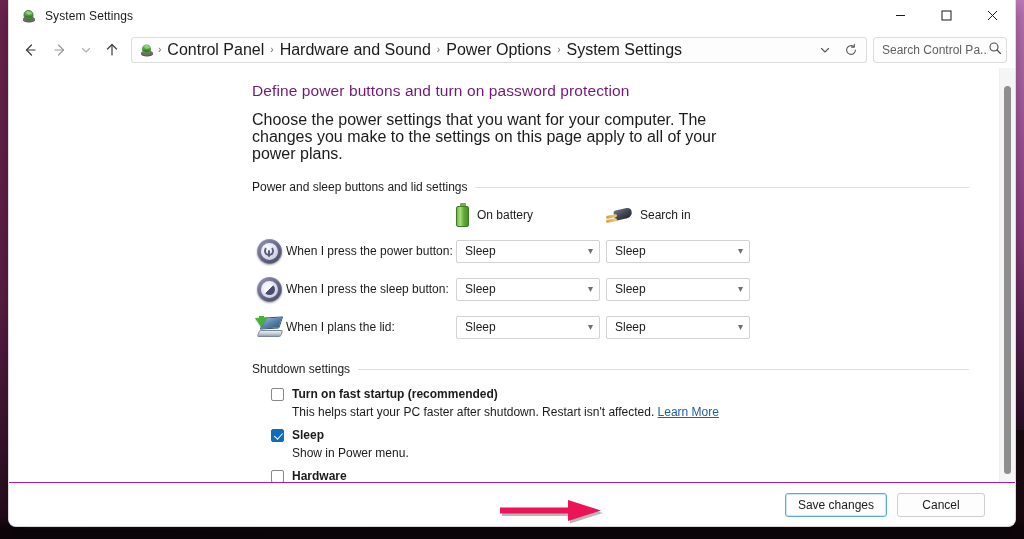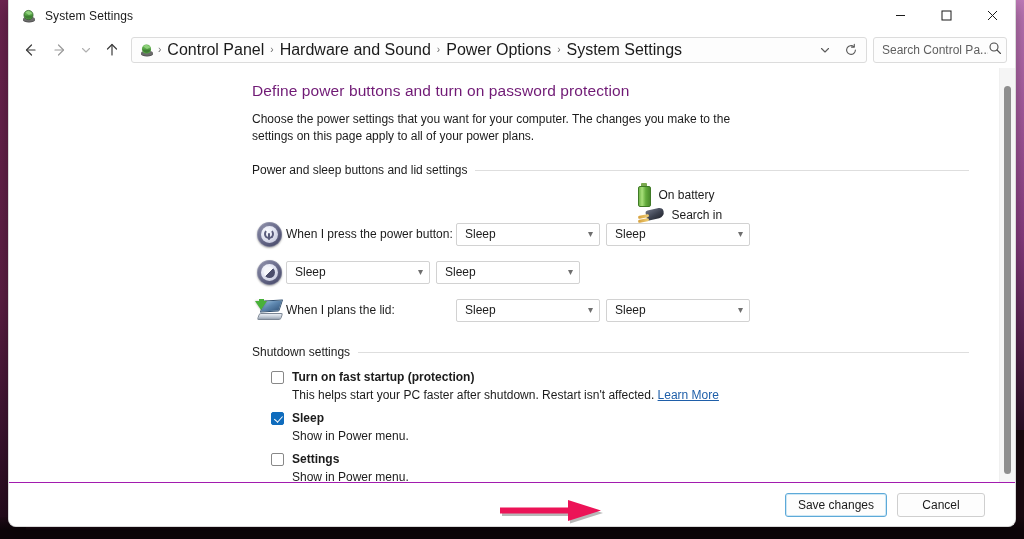--- a/index.html
+++ b/index.html
@@ -124,33 +124,33 @@
     overflow: hidden;
     position: relative;
   }
   .inner { padding-left: 243px; padding-right: 30px; }
 
   h1.page-title {
     font-size: 15.5px; font-weight: normal; color: #701a75;
     margin-bottom: 11px; letter-spacing: .1px;
   }
   p.page-desc {
-    font-size: 12px; color: #1b1b1b; line-height: 17px;
+    font-size: 16px; color: #1b1b1b; line-height: 17px;
     max-width: 508px; margin-bottom: 18px;
   }
   .group-head {
     display: flex; align-items: center; gap: 8px;
     font-size: 12px; color: #1b1b1b; margin-bottom: 6px;
   }
   .group-head .rule { flex: 1; height: 1px; background: #dedede; }
 
   
   .col-headers {
     display: flex; align-items: center;
-    margin-left: 204px; height: 30px; margin-bottom: 2px; flex-direction: column;
+    margin-left: 204px; height: 30px; margin-bottom: 2px;
   }
   .col-head { display: flex; align-items: center; gap: 8px; font-size: 12px; color: #1b1b1b; }
   .col-head.battery { width: 150px; }
   .col-head.plugged { width: 150px; }
 
   
   .icon-battery { width: 13px; height: 24px; position: relative; flex: 0 0 13px; }
   .icon-battery .cap {
     position: absolute; left: 3.5px; top: 0; width: 6px; height: 3px;
     background: #7aa94f; border-radius: 1px 1px 0 0;
@@ -485,20 +485,21 @@
         </div>
 
         <div class="setting-row">
           <div class="row-icon">
             <span class="icon-disc">
               <span class="inner-ring">
                 <span class="moon-full"></span>
               </span>
             </span>
           </div>
+          <div class="row-label">When I press the sleep button:</div>
           <div class="sel-cell">
             <div class="combo">
               <span>Sleep</span>
               <span class="chev">▾</span>
             </div>
           </div>
           <div class="sel-cell second">
             <div class="combo">
               <span>Sleep</span>
               <span class="chev">▾</span>
@@ -533,36 +534,36 @@
         <div class="shutdown">
           <div class="group-head">
             <span>Shutdown settings</span>
             <span class="rule"></span>
           </div>
 
           <div class="check-list">
 
             <div class="check-row">
               <span class="cb"></span>
-              <span class="cb-label">Turn on fast startup (protection)</span>
+              <span class="cb-label">Turn on fast startup (recommended)</span>
             </div>
             <div class="sub-text">
               <span>This helps start your PC faster after shutdown. Restart isn't affected.</span>
               <a href="#">Learn More</a>
             </div>
 
             <div class="check-row">
               <span class="cb checked"></span>
               <span class="cb-label">Sleep</span>
             </div>
             <div class="sub-text">Show in Power menu.</div>
 
             <div class="check-row">
               <span class="cb"></span>
-              <span class="cb-label">Settings</span>
+              <span class="cb-label">Hardware</span>
             </div>
             <div class="sub-text">Show in Power menu.</div>
 
           </div>
         </div>
 
       </div>
     </div>
 
     <div id="scrollbar">

